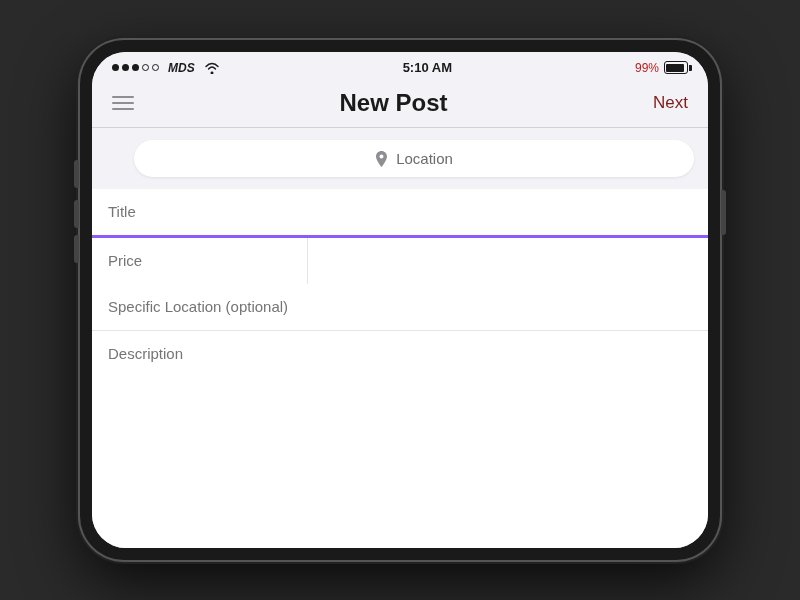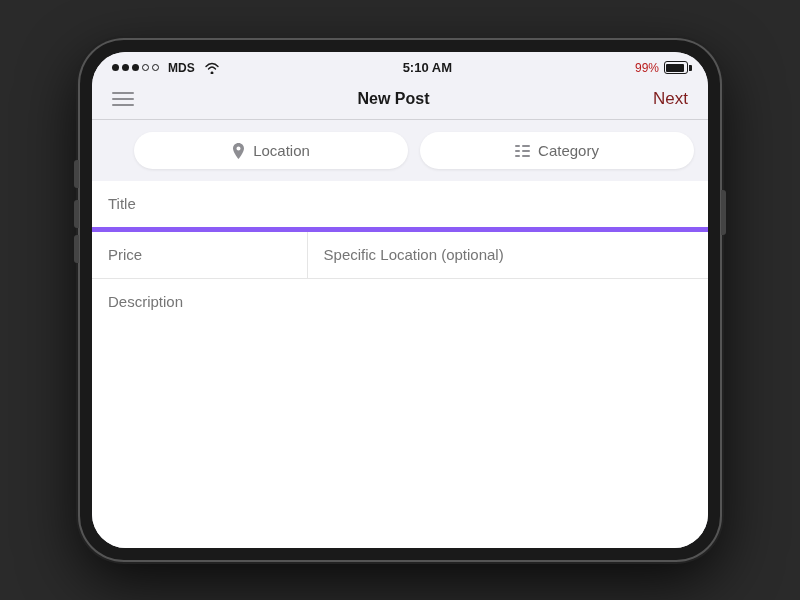--- a/index.html
+++ b/index.html
@@ -68,20 +68,21 @@
       display: flex;
       justify-content: space-between;
       align-items: center;
       flex-shrink: 0;
     }
 
     .status-left {
       display: flex;
       align-items: center;
       gap: 5px;
+      font-style: italic;
     }
 
     .signal-dots {
       display: flex;
       gap: 3px;
       align-items: center;
     }
 
     .dot {
       width: 7px;
@@ -172,21 +173,21 @@
     }
 
     .hamburger-line {
       width: 22px;
       height: 2px;
       background: #8e8e93;
       border-radius: 1px;
     }
 
     .nav-title {
-      font-size: 16px;
+      font-size: 24px;
       font-weight: 600;
       color: #1a1a1a;
     }
 
     .nav-next {
       font-size: 17px;
       color: #7f1d1d;
       font-weight: 400;
       cursor: pointer;
     }
@@ -224,36 +225,37 @@
     
     .form-area {
       flex: 1;
       background: #ffffff;
       display: flex;
       flex-direction: column;
     }
 
     .field-row {
       padding: 14px 16px;
-      border-bottom: 5px solid #8b5cf6;
+      border-bottom: 3px solid #8b5cf6;
     }
 
     .field-input {
       width: 100%;
       border: none;
       outline: none;
       font-size: 15px;
       color: #8e8e93;
       background: transparent;
       font-family: inherit;
     }
 
     .field-split {
       display: flex;
       border-bottom: 1px solid #e5e5e5;
+      flex-direction: column;
     }
 
     .field-split .price-col {
       padding: 14px 16px;
       border-right: 1px solid #e5e5e5;
       width: 35%;
     }
 
     .field-split .location-col {
       padding: 14px 16px;
@@ -306,31 +308,20 @@
       <span class="nav-next">Next</span>
     </div>
 
     <div class="filter-row">
       <button class="filter-btn">
         <svg width="13" height="16" viewBox="0 0 13 16" fill="none">
           <path d="M6.5 0C3.46 0 1 2.46 1 5.5C1 9.25 6.5 16 6.5 16C6.5 16 12 9.25 12 5.5C12 2.46 9.54 0 6.5 0ZM6.5 7.5C5.4 7.5 4.5 6.6 4.5 5.5C4.5 4.4 5.4 3.5 6.5 3.5C7.6 3.5 8.5 4.4 8.5 5.5C8.5 6.6 7.6 7.5 6.5 7.5Z" fill="#8e8e93"></path>
         </svg>
         <span class="filter-btn-label">Location</span>
       </button>
-      <button class="filter-btn">
-        <svg width="15" height="12" viewBox="0 0 15 12" fill="none">
-          <rect x="0" y="0" width="5" height="2" rx="1" fill="#8e8e93"></rect>
-          <rect x="7" y="0" width="8" height="2" rx="1" fill="#8e8e93"></rect>
-          <rect x="0" y="5" width="5" height="2" rx="1" fill="#8e8e93"></rect>
-          <rect x="7" y="5" width="8" height="2" rx="1" fill="#8e8e93"></rect>
-          <rect x="0" y="10" width="5" height="2" rx="1" fill="#8e8e93"></rect>
-          <rect x="7" y="10" width="8" height="2" rx="1" fill="#8e8e93"></rect>
-        </svg>
-        <span class="filter-btn-label">Category</span>
-      </button>
     </div>
 
     <div class="form-area">
 
       <div class="field-row">
         <input class="field-input" type="text" placeholder="Title" style="">
       </div>
 
       <div class="field-split">
         <div class="price-col">

